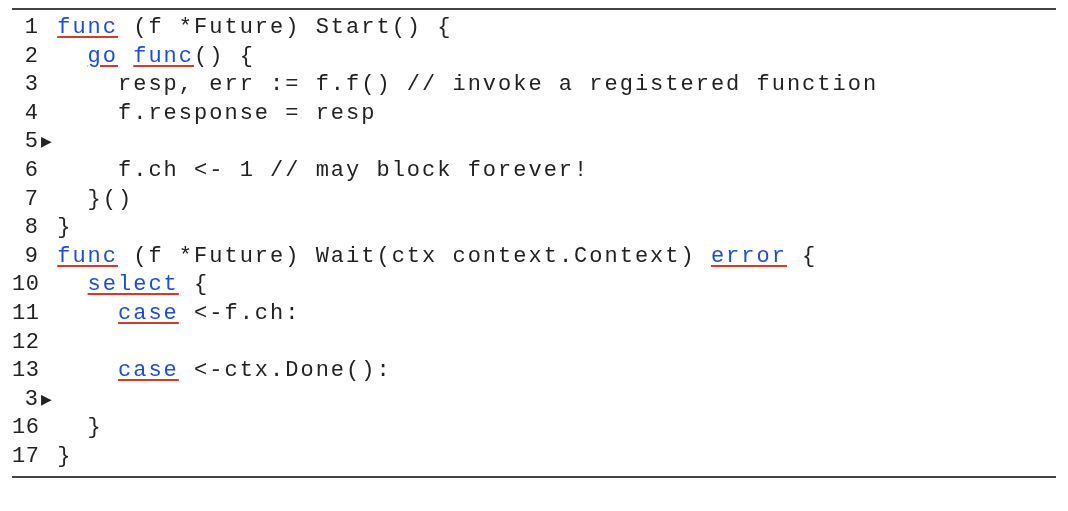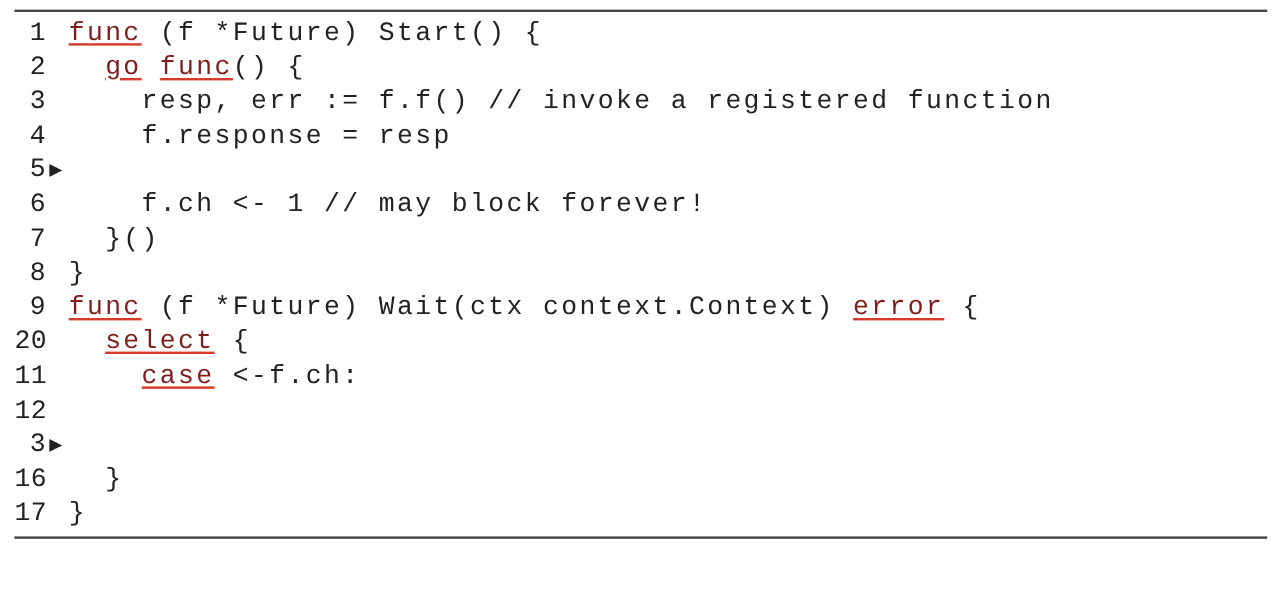--- a/index.html
+++ b/index.html
@@ -33,21 +33,21 @@
   .mark {
     display: inline-block;
     width: 1.5ch;
     text-align: left;
     color: #222;
     letter-spacing: 0;
     font-size: 18px;
   }
   .code { white-space: pre; }
   .kw {
-    color: #7f1d1d;
+    color: #1d4ed8;
     text-decoration: underline;
     text-decoration-color: #d63a2a;
     text-underline-offset: 3px;
   }
 </style>
 </head>
 <body>
 
 <div class="frame">
 
@@ -98,36 +98,41 @@
     <span class="code">}</span>
   </div>
 
   <div class="line">
     <span class="ln">9</span>
     <span class="mark"> </span>
     <span class="code"><span class="kw">func</span><span> (f *Future) Wait(ctx context.Context) </span><span class="kw">error</span><span> {</span></span>
   </div>
 
   <div class="line">
-    <span class="ln">20</span>
+    <span class="ln">10</span>
     <span class="mark"> </span>
     <span class="code"><span>  </span><span class="kw">select</span><span> {</span></span>
   </div>
 
   <div class="line">
     <span class="ln">11</span>
     <span class="mark"> </span>
     <span class="code"><span>    </span><span class="kw">case</span><span> &lt;-f.ch:</span></span>
   </div>
 
   <div class="line">
     <span class="ln">12</span>
     <span class="mark"> </span>
   </div>
 
+  <div class="line">
+    <span class="ln">13</span>
+    <span class="mark"> </span>
+    <span class="code"><span>    </span><span class="kw">case</span><span> &lt;-ctx.Done():</span></span>
+  </div>
 
   <div class="line">
     <span class="ln">3</span>
     <span class="mark">▶</span>
   </div>
 
 
   <div class="line">
     <span class="ln">16</span>
     <span class="mark"> </span>

